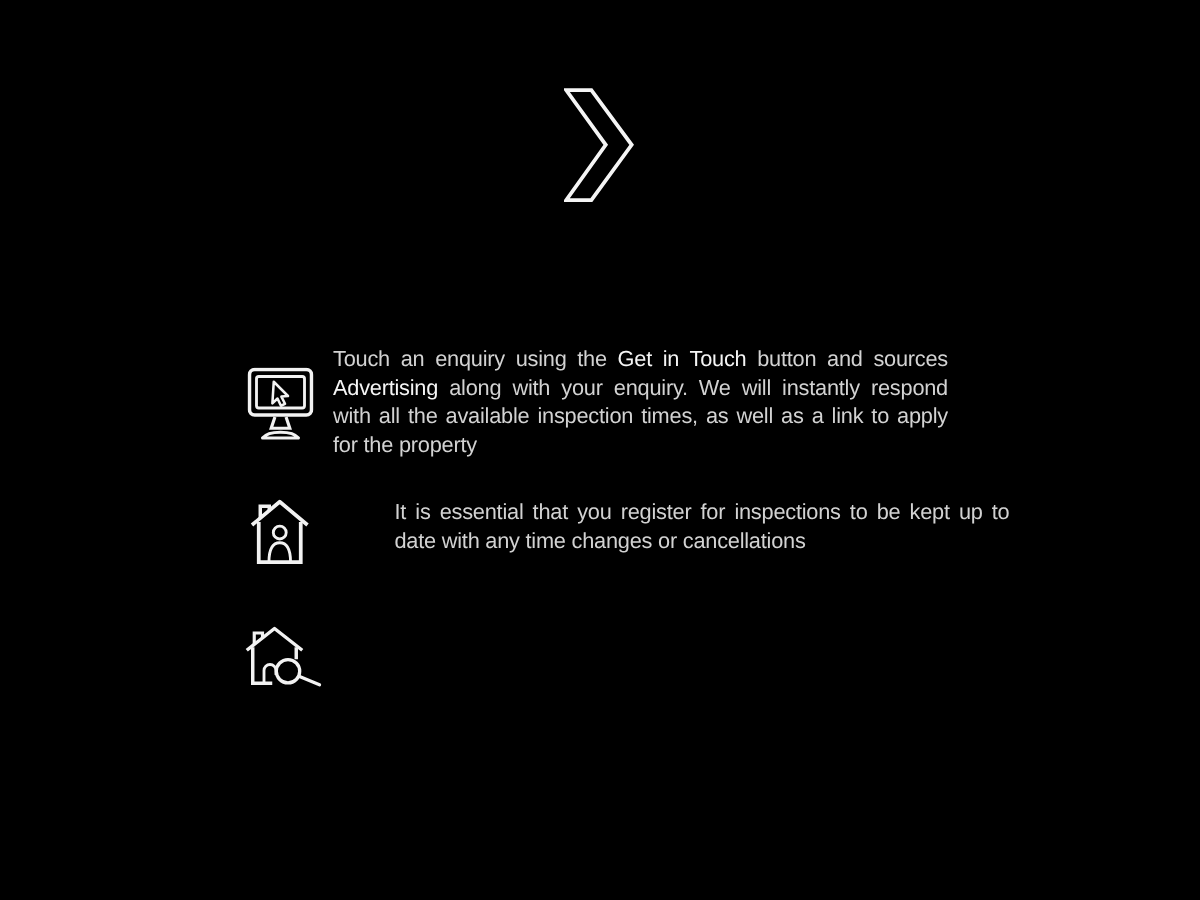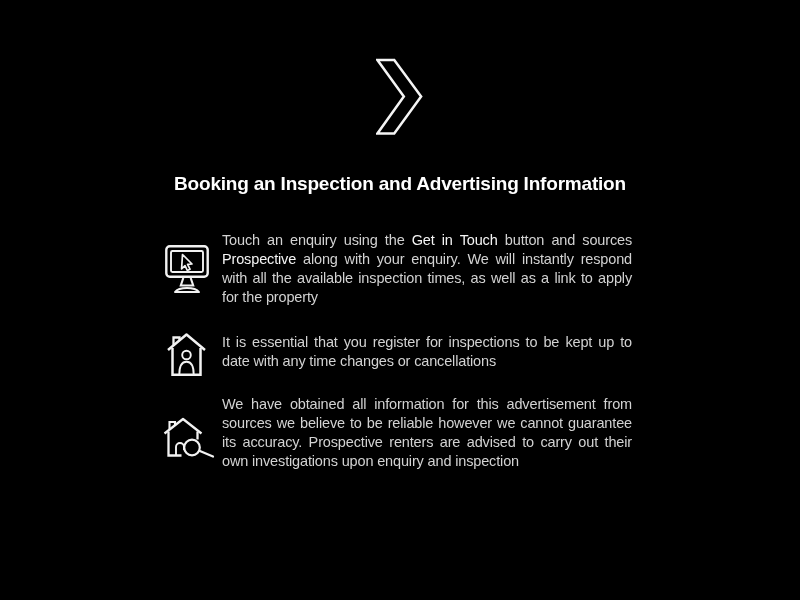--- a/index.html
+++ b/index.html
@@ -37,45 +37,44 @@
   .para{
     position:absolute;left:222px;width:410px;
     margin:0;
     font-size:14.5px;line-height:19px;
     letter-spacing:-0.15px;
     color:var(--body);
     text-align:justify;
     text-justify:inter-word;
   }
   .para-1{top:231px;}
-  .para-2{top:333px;}
+  .para-2{top:333px;margin-left:41px;}
   .para-3{top:395px;}
   .b{font-weight:400;color:var(--bold);}
 </style>
 </head>
 <body>
 
 <div class="stage">
 
   <svg class="chevron" viewBox="0 0 50 80" fill="none" xmlns="http://www.w3.org/2000/svg">
     <polygon points="1.5,1.5 19,1.5 47,39.5 19,78 1.5,78 29,39.5" stroke="#f5f5f5" stroke-width="2.6" fill="none" stroke-linejoin="miter"></polygon>
   </svg>
 
-  <h1 class="title">Booking an Inspection and Advertising Information</h1>
 
   <span class="icon icon-1">
     <svg viewBox="0 0 44 49" fill="none" xmlns="http://www.w3.org/2000/svg" stroke="#f2f2f2">
       <rect x="1.3" y="1.3" width="41.4" height="30.4" rx="3.5" stroke-width="2.4"></rect>
       <rect x="6" y="6" width="32" height="21" rx="1.5" stroke-width="1.9"></rect>
       <path d="M17.5 9.5 L27 19 L22.6 19.4 L25 24.2 L22.3 25.5 L20 20.7 L16.6 23.9 Z" stroke-width="1.7" stroke-linejoin="round"></path>
       <path d="M18.3 33 L15.8 40.5 L28.2 40.5 L25.7 33" stroke-width="2.1"></path>
       <path d="M10 47 C14 41.8 30 41.8 34 47 Z" stroke-width="2" stroke-linejoin="round"></path>
     </svg>
   </span>
-  <p class="para para-1"><span>Touch an enquiry using the </span><span class="b">Get in Touch</span><span> button and sources </span><span class="b">Prospective</span><span> along with your enquiry. We will instantly respond with all the available inspection times, as well as a link to apply for the property</span></p>
+  <p class="para para-1"><span>Touch an enquiry using the </span><span class="b">Get in Touch</span><span> button and sources </span><span class="b">Advertising</span><span> along with your enquiry. We will instantly respond with all the available inspection times, as well as a link to apply for the property</span></p>
 
   <span class="icon icon-2">
     <svg viewBox="0 0 41 45" fill="none" xmlns="http://www.w3.org/2000/svg" stroke="#f2f2f2">
       <path d="M2 18 L20.5 2.5 L39 18" stroke-width="2.5" stroke-linejoin="round"></path>
       <path d="M7.5 13.5 L7.5 5.5 L13.5 5.5 L13.5 8.8" stroke-width="2.3"></path>
       <path d="M6.5 16 L6.5 42.7 L34.5 42.7 L34.5 16" stroke-width="2.5"></path>
       <circle cx="20.5" cy="23" r="4.3" stroke-width="1.9"></circle>
       <path d="M13.3 42.7 C13.3 33 16.2 29.8 20.5 29.8 C24.8 29.8 27.7 33 27.7 42.7" stroke-width="1.9"></path>
     </svg>
   </span>
@@ -85,15 +84,14 @@
     <svg viewBox="0 0 53 43" fill="none" xmlns="http://www.w3.org/2000/svg" stroke="#f2f2f2">
       <path d="M2.5 16.5 L21 2 L39.5 16.5" stroke-width="2.3" stroke-linejoin="round"></path>
       <path d="M7.5 12.5 L7.5 5 L13 5 L13 8.5" stroke-width="2.1"></path>
       <path d="M6.5 14.5 L6.5 38.5 L19.5 38.5" stroke-width="2.3"></path>
       <path d="M35.5 14.5 L35.5 22.5" stroke-width="2.3"></path>
       <path d="M14 38.5 L14 30 A4 4 0 0 1 22 30 L22 33" stroke-width="1.9"></path>
       <circle cx="30" cy="30.5" r="7.8" stroke-width="2.2"></circle>
       <path d="M37.3 33.8 L51 39.5" stroke-width="2.2" stroke-linecap="round"></path>
     </svg>
   </span>
-  <p class="para para-3">We have obtained all information for this advertisement from sources we believe to be reliable however we cannot guarantee its accuracy. Prospective renters are advised to carry out their own investigations upon enquiry and inspection</p>
 
 </div>
 
 </body></html>

